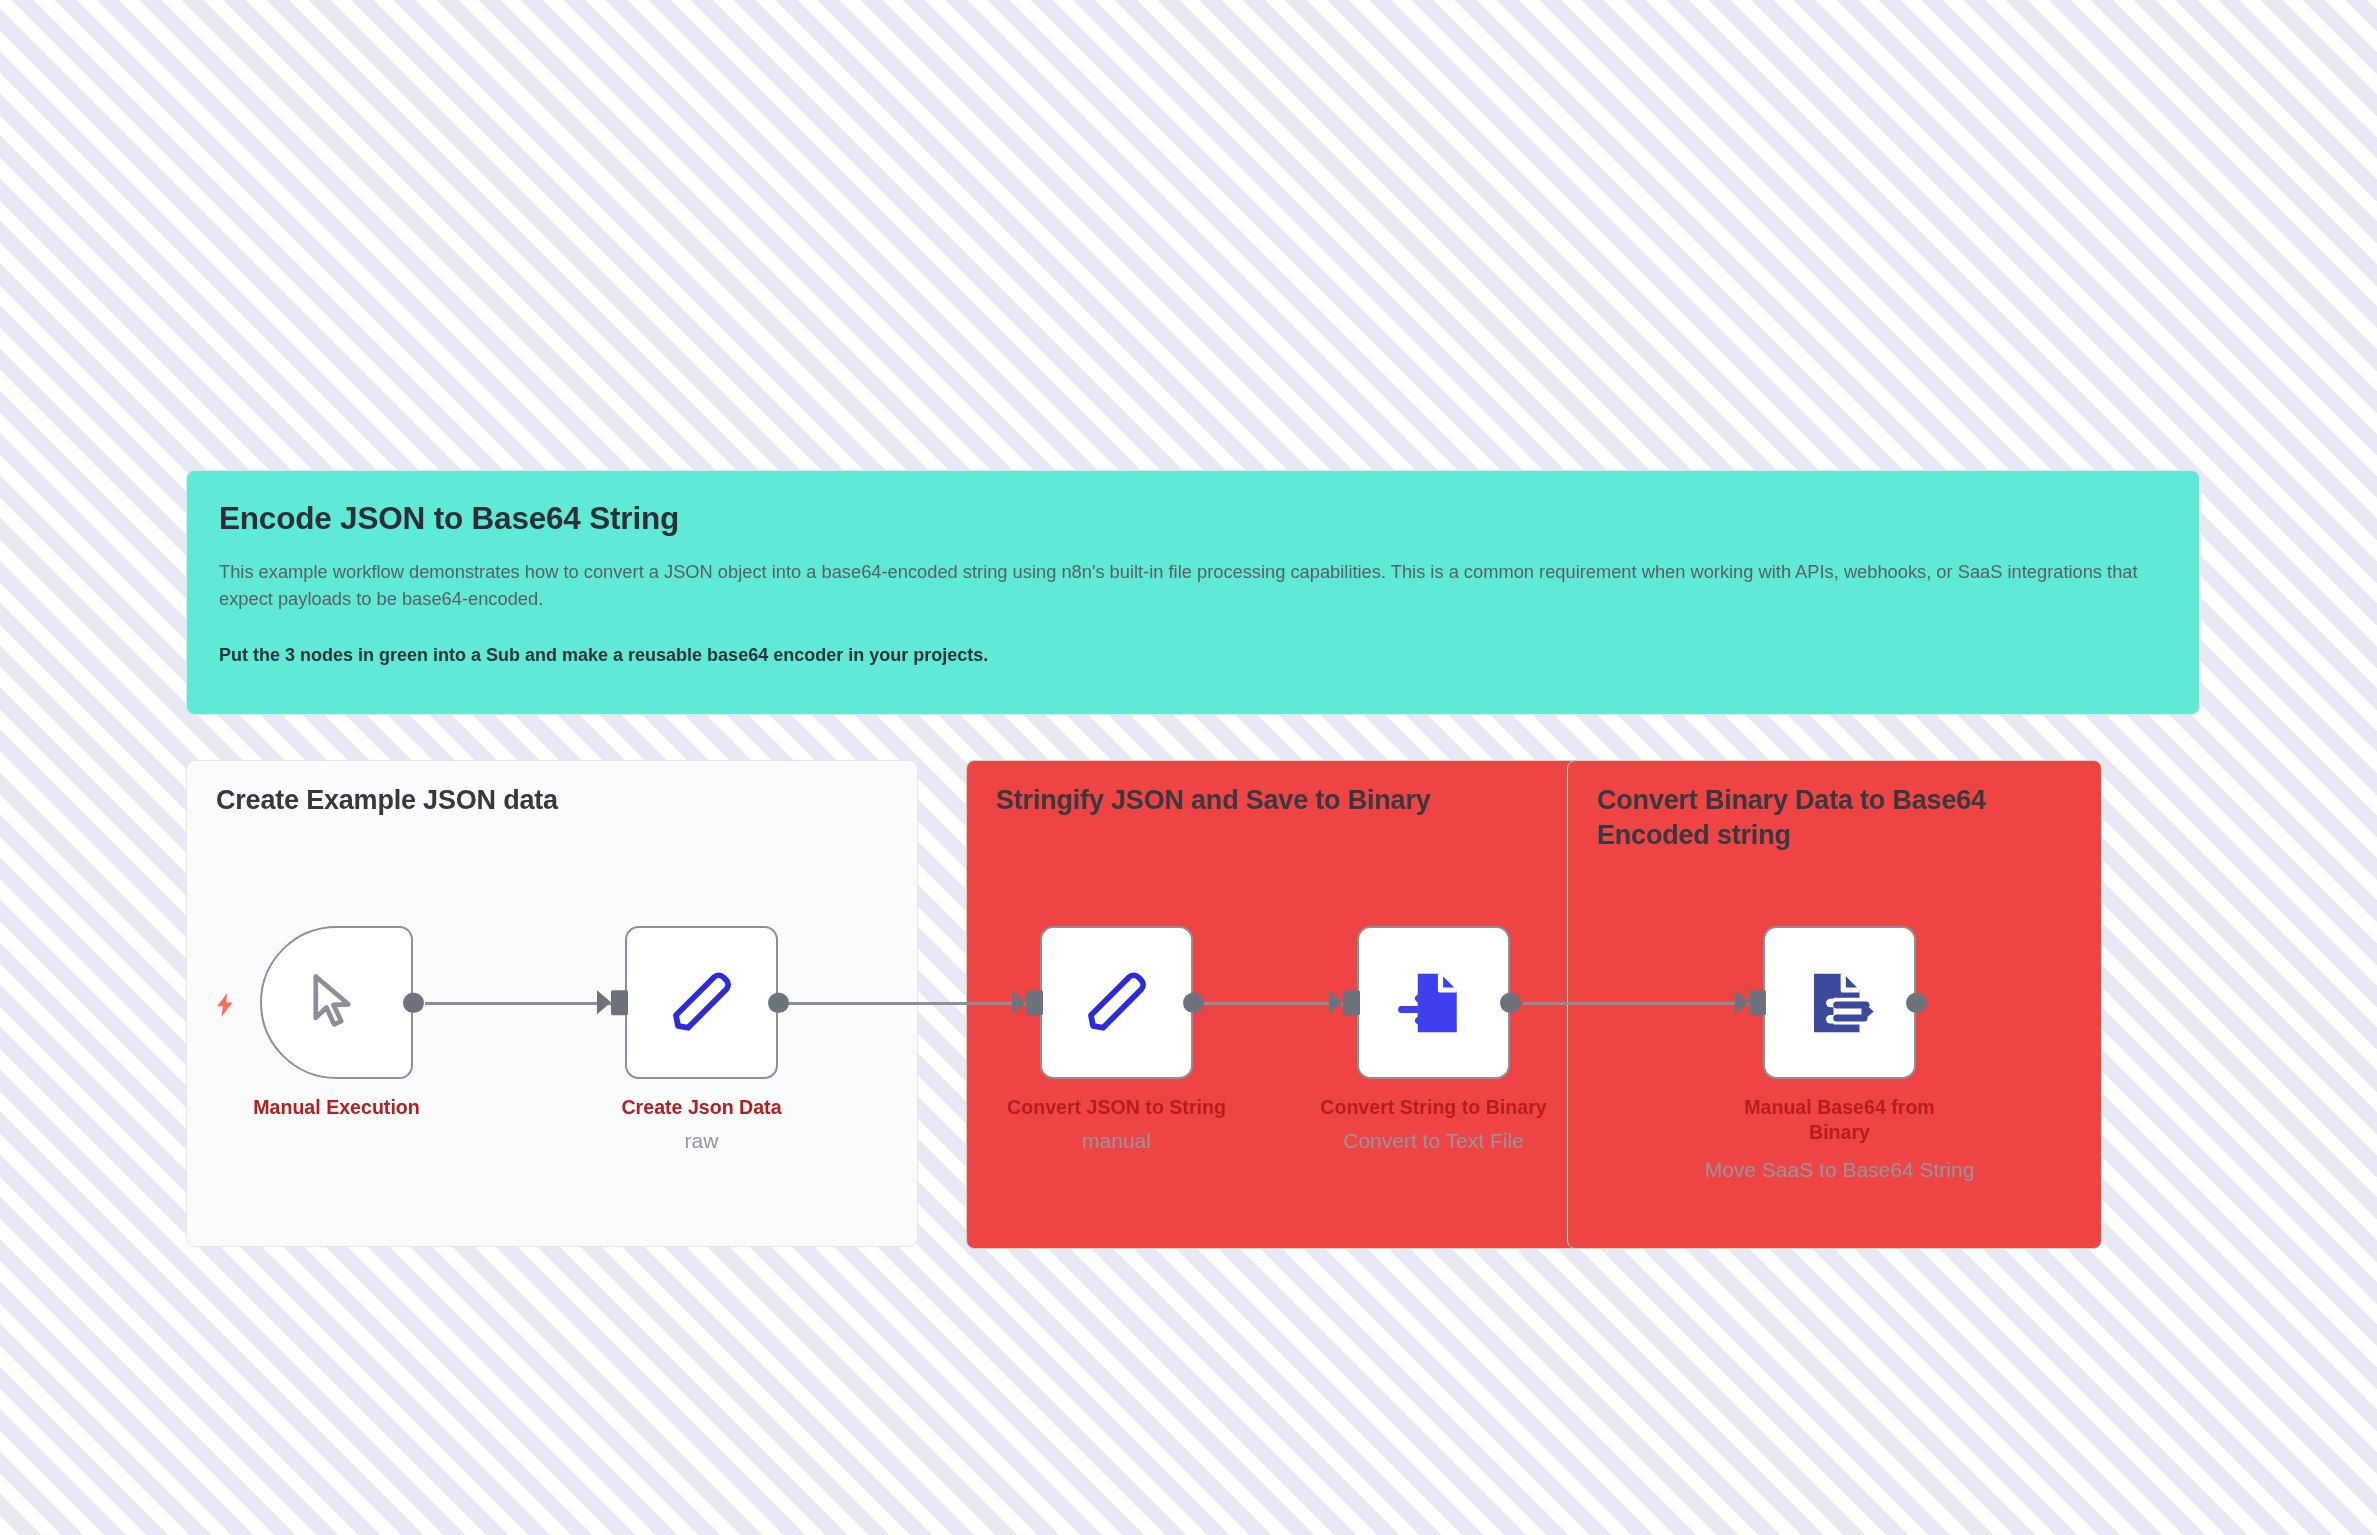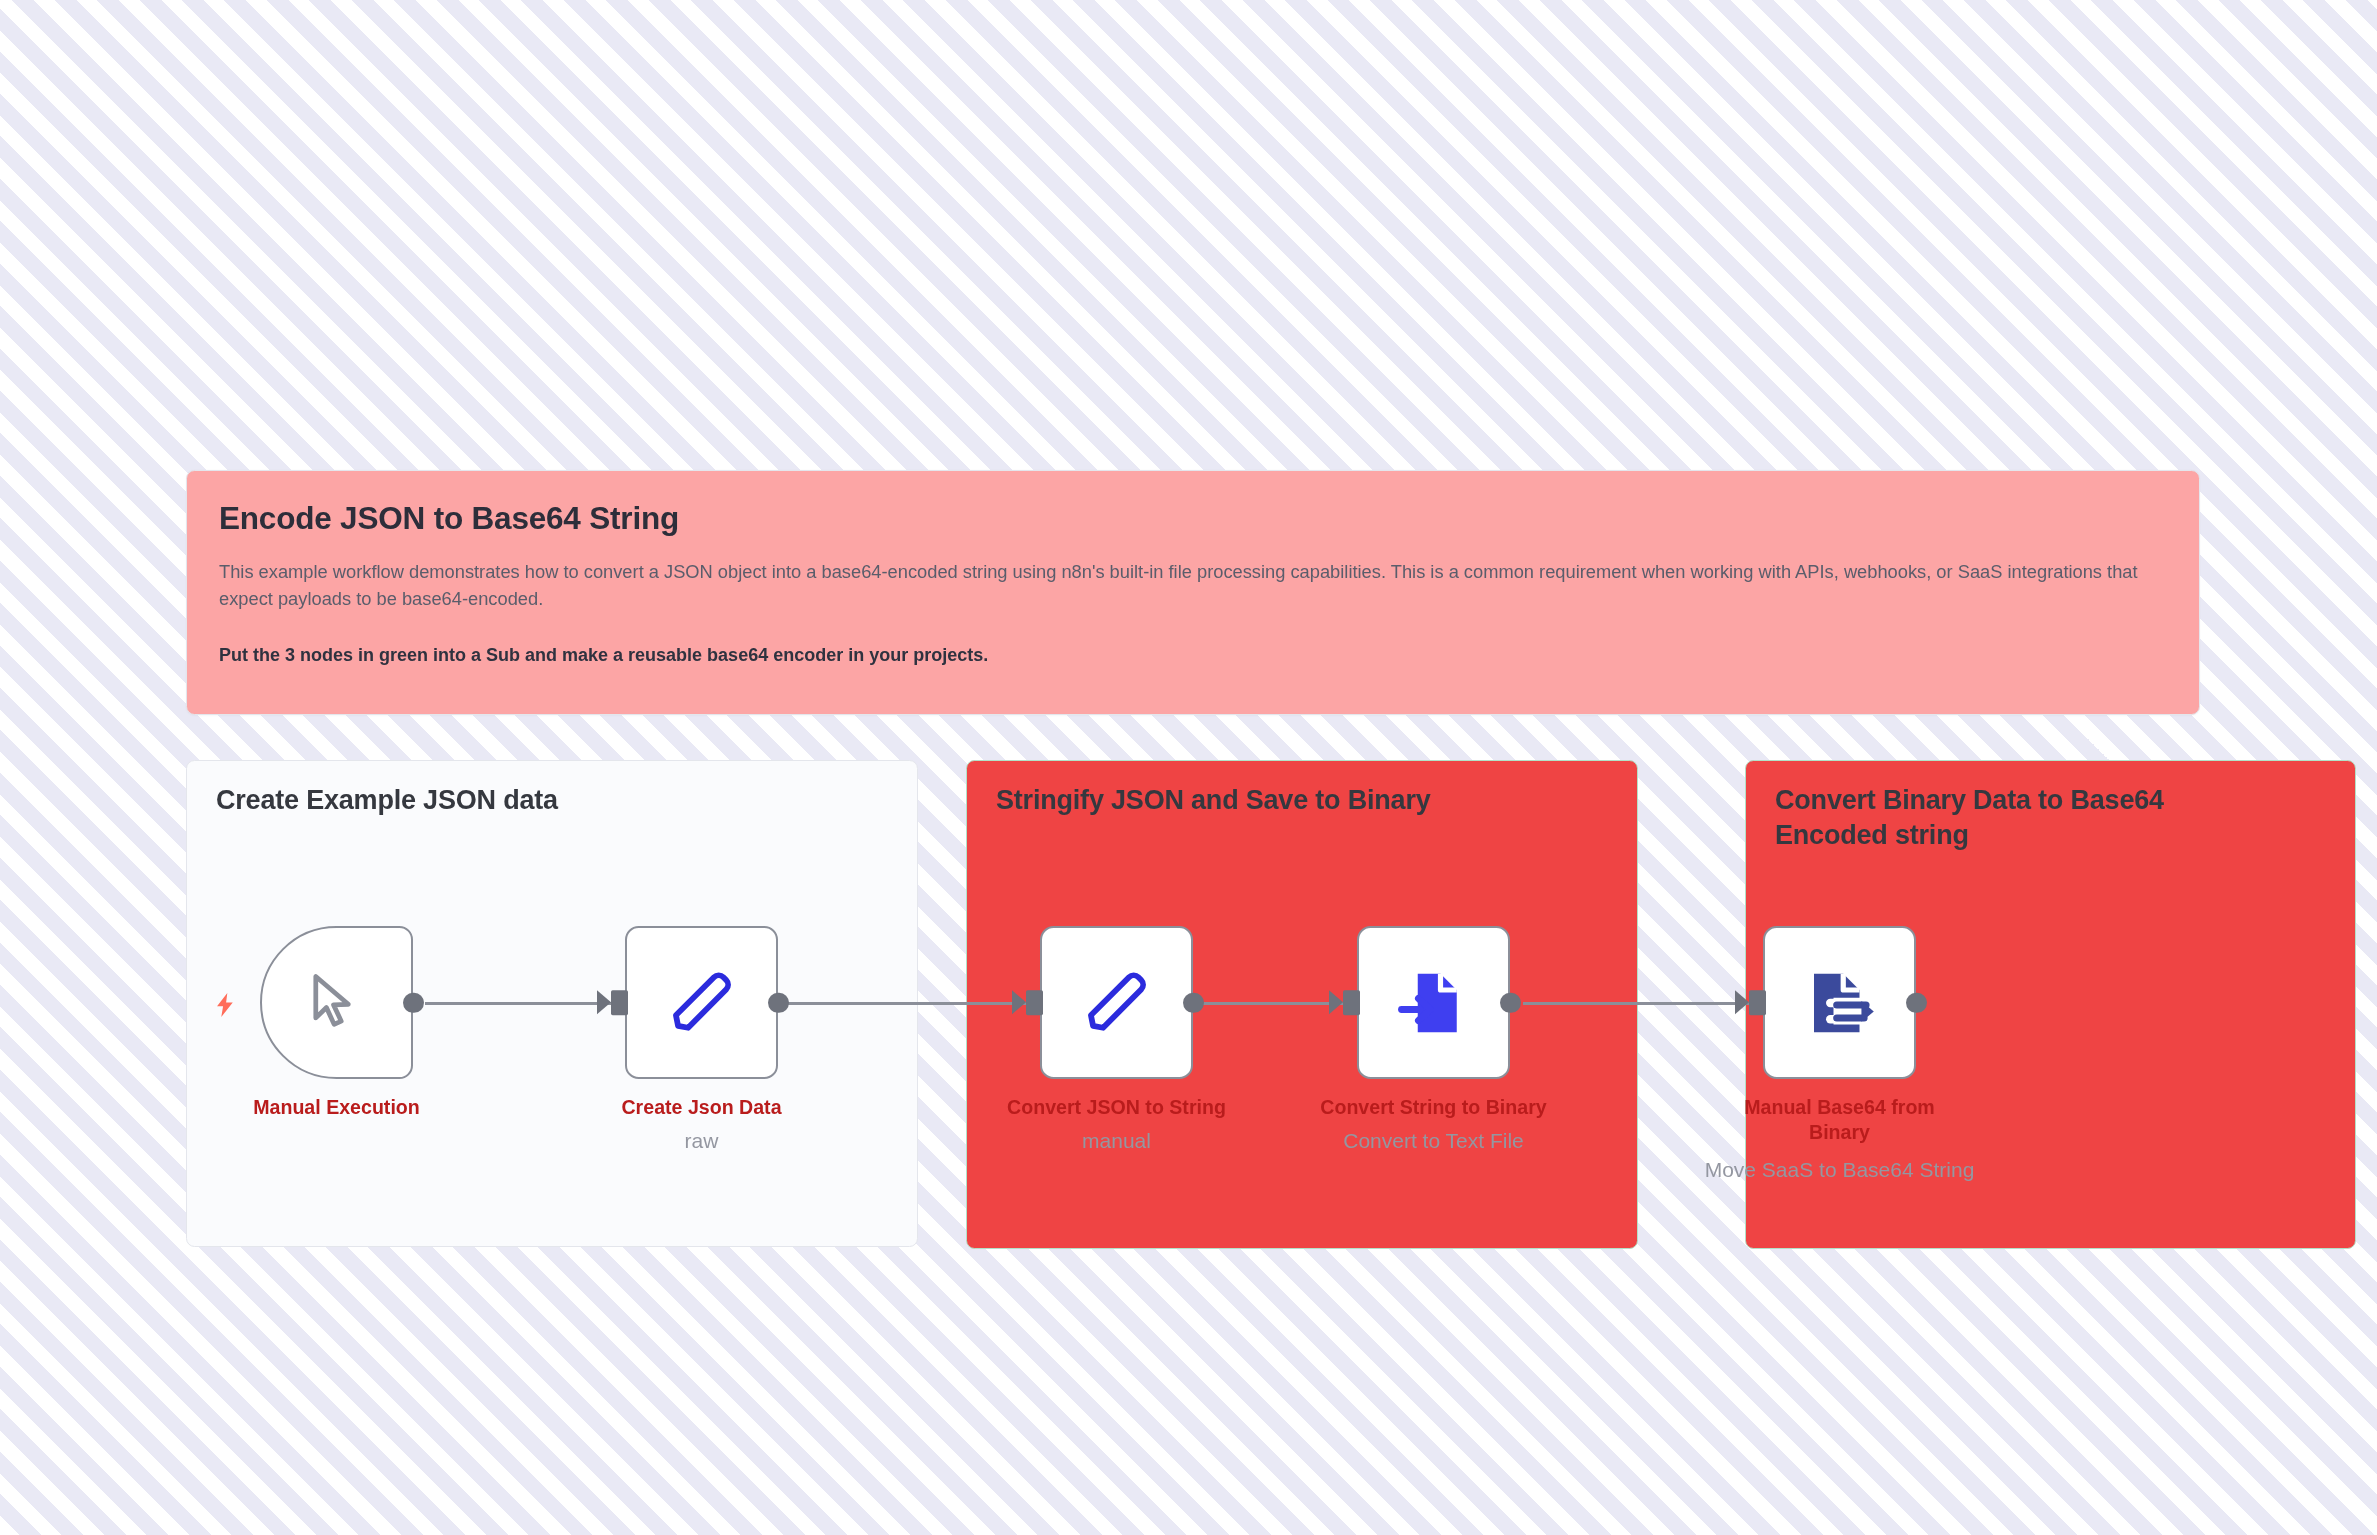--- a/index.html
+++ b/index.html
@@ -21,21 +21,21 @@
   
   #canvas { position: absolute; inset: 0; }
 
   
   .sticky-note {
     position: absolute;
     left: 186px;
     top: 470px;
     width: 2014px;
     height: 245px;
-    background: #fca5a5;
+    background: #5eead4;
     border: 0.9px solid #e4e6ec;
     border-radius: 8.5px;
     padding: 29px 32px;
     box-shadow: 0 0.9px 1.7px rgba(60,64,80,.04);
   }
   .sticky-title {
     font-size: 31.5px;
     font-weight: 700;
     color: #2d2e3a;
     letter-spacing: -0.2px;
@@ -176,21 +176,21 @@
   </div>
 
   <div class="group-box group-plain" style="left:186px; top:760px; width:732px; height:487px;">
     <div class="group-title">Create Example JSON data</div>
   </div>
 
   <div class="group-box group-green" style="left:966px; top:760px; width:672px; height:489px;">
     <div class="group-title">Stringify JSON and Save to Binary</div>
   </div>
 
-  <div class="group-box group-green" style="left:1745px; top:760px; width:611px; height:489px;">
+  <div class="group-box group-green" style="left:1567px; top:760px; width:535px; height:489px;">
     <div class="group-title narrow">Convert Binary Data to Base64 Encoded string</div>
   </div>
 
   <div class="conn" style="left:425px; top:1002px; width:197px;"></div>
   <div class="conn" style="left:774px; top:1002px; width:255px;"></div>
   <div class="conn" style="left:1179px; top:1002px; width:179px;"></div>
   <div class="conn" style="left:1523px; top:1002px; width:240px;"></div>
 
   <div class="node trigger" style="left:260px; top:926px;">
     <span class="trigger-bolt" style="left:-51px; top:60px;">

